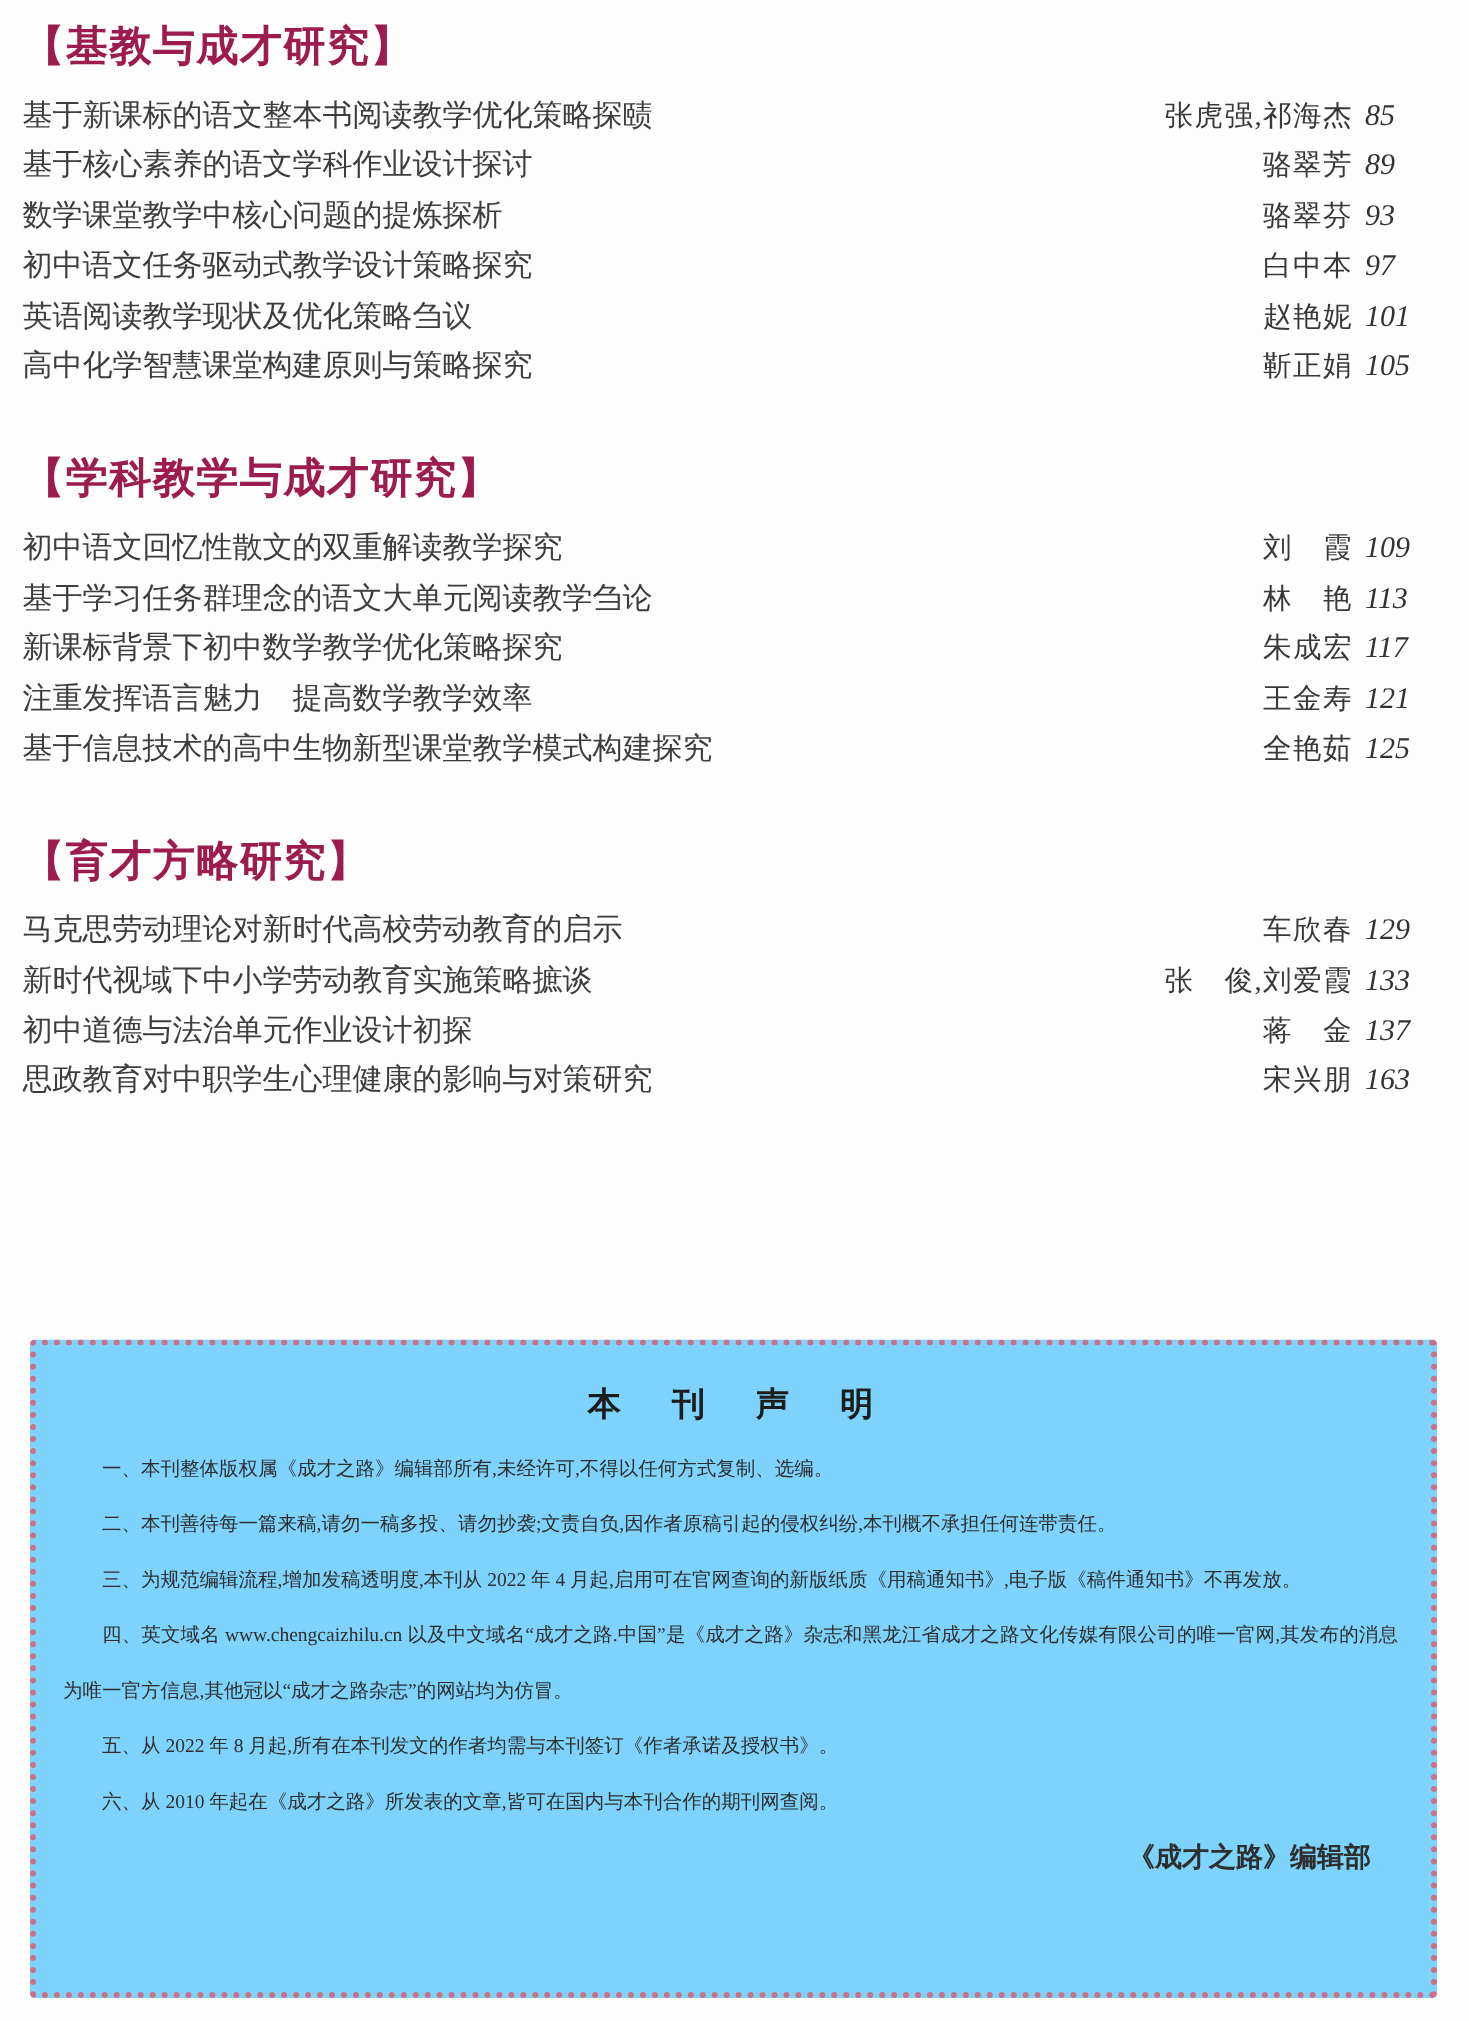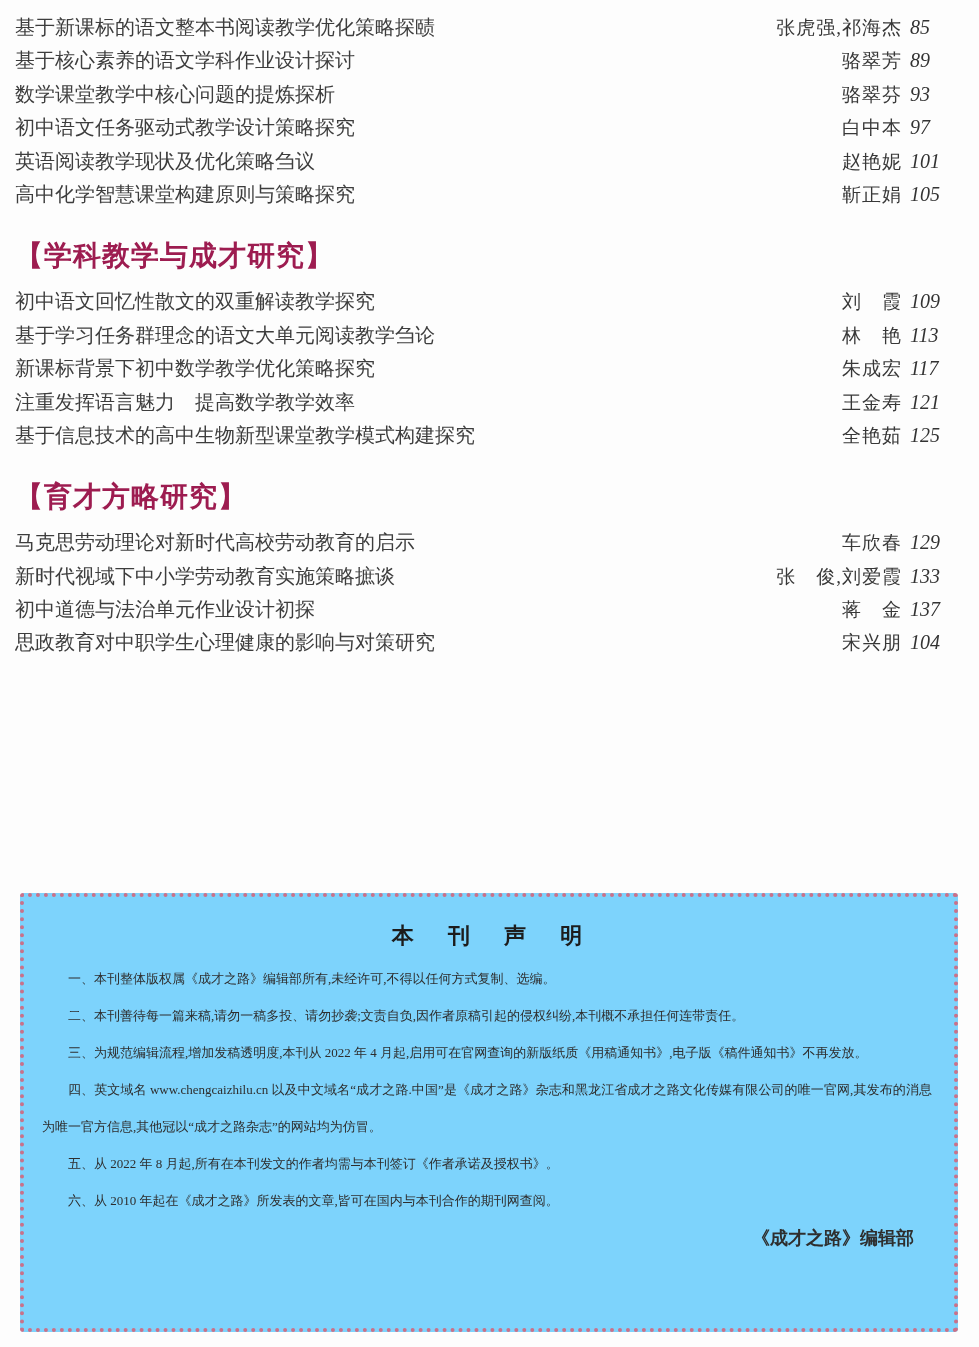--- a/index.html
+++ b/index.html
@@ -17,21 +17,21 @@
   .toc { padding:14px 23px 0 15px; }
   .section-header {
     font-family:"Liberation Sans","DejaVu Sans",sans-serif;
     font-weight:bold;
     font-size:28px;
     line-height:34px;
     color:#9d1c50;
     letter-spacing:1px;
     margin-bottom:15px;
   }
-  .section + .section .section-header { margin-top:25px; }
+  .section + .section .section-header { margin-top:39px; }
   .toc-row {
     display:flex;
     align-items:baseline;
     height:33.4px;
     font-size:20px;
     white-space:nowrap;
   }
   .article-title { flex:1 1 auto; overflow:hidden; color:#3d3d3d; }
   .article-authors { text-align:center; font-size:19px; color:#383838; letter-spacing:1px; }
   .article-page { width:46px; margin-left:8px; text-align:left; font-size:20px; color:#333;font-style:italic; }
@@ -76,20 +76,21 @@
   }
 </style>
 </head>
 <body>
 
 <div class="page">
 
   <main class="toc">
 
     <section class="section">
+      <h2 class="section-header">【基教与成才研究】</h2>
       <div class="toc-row">
         <span class="article-title">基于新课标的语文整本书阅读教学优化策略探赜</span>
         <span class="article-authors">张虎强,祁海杰</span>
         <span class="article-page">85</span>
       </div>
       <div class="toc-row">
         <span class="article-title">基于核心素养的语文学科作业设计探讨</span>
         <span class="article-authors">骆翠芳</span>
         <span class="article-page">89</span>
       </div>
@@ -157,21 +158,21 @@
         <span class="article-page">133</span>
       </div>
       <div class="toc-row">
         <span class="article-title">初中道德与法治单元作业设计初探</span>
         <span class="article-authors">蒋　金</span>
         <span class="article-page">137</span>
       </div>
       <div class="toc-row">
         <span class="article-title">思政教育对中职学生心理健康的影响与对策研究</span>
         <span class="article-authors">宋兴朋</span>
-        <span class="article-page">104</span>
+        <span class="article-page">163</span>
       </div>
     </section>
 
   </main>
 
   <section class="notice-box">
     <h3 class="notice-title">本 刊 声 明</h3>
     <p class="notice-item">一、本刊整体版权属《成才之路》编辑部所有,未经许可,不得以任何方式复制、选编。</p>
     <p class="notice-item">二、本刊善待每一篇来稿,请勿一稿多投、请勿抄袭;文责自负,因作者原稿引起的侵权纠纷,本刊概不承担任何连带责任。</p>
     <p class="notice-item">三、为规范编辑流程,增加发稿透明度,本刊从 2022 年 4 月起,启用可在官网查询的新版纸质《用稿通知书》,电子版《稿件通知书》不再发放。</p>

